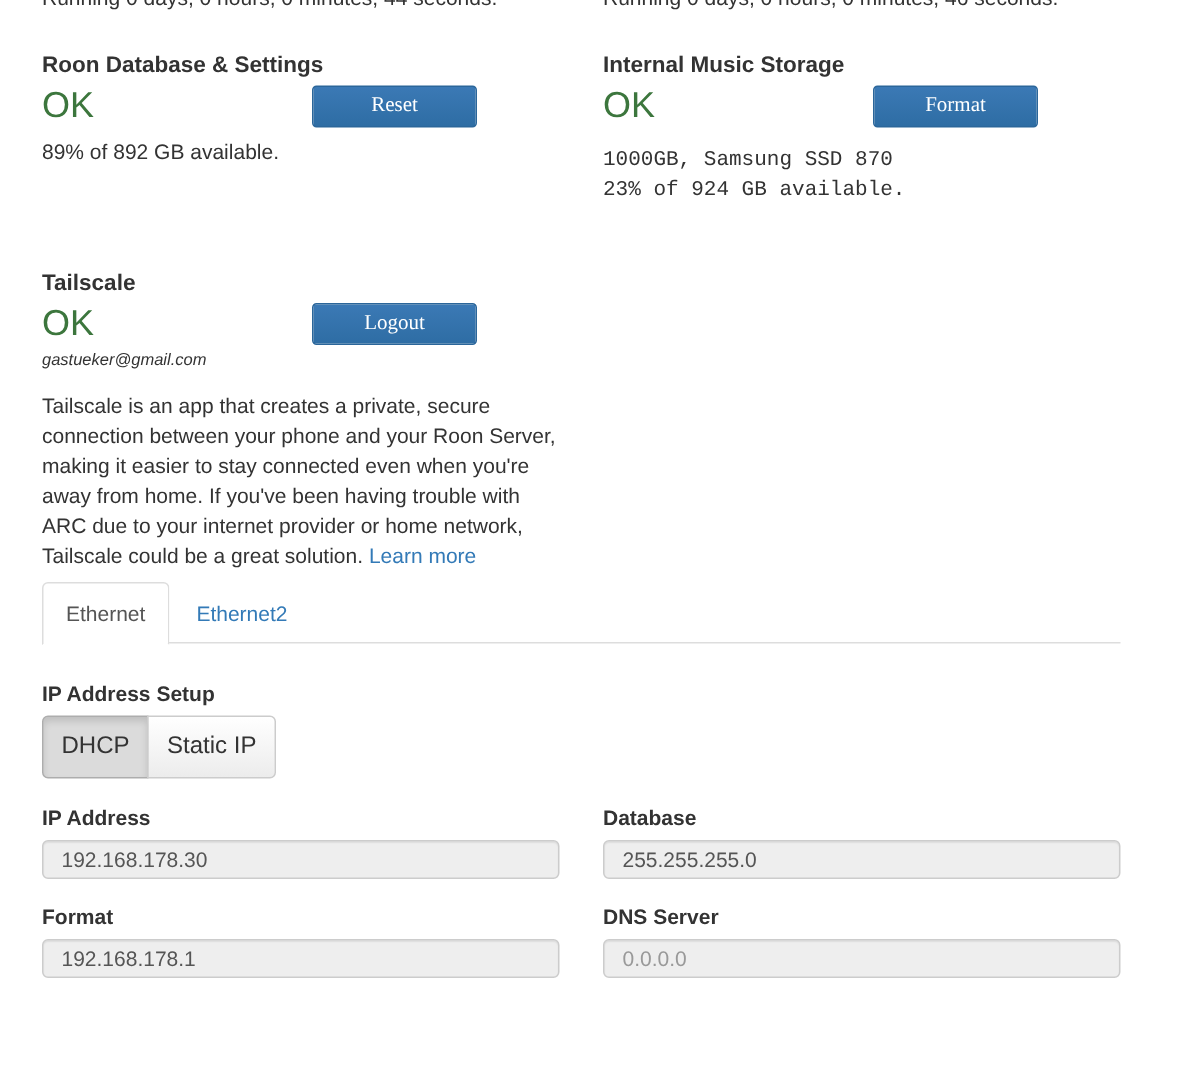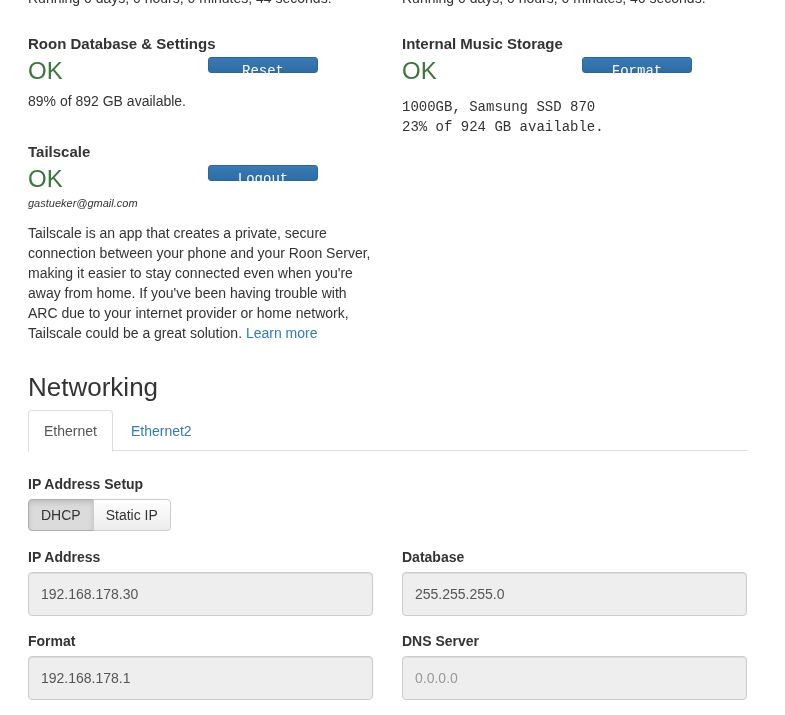--- a/index.html
+++ b/index.html
@@ -19,53 +19,53 @@
   html,body{width:785px;height:715px;overflow:hidden;background:#fff;}
   body{font-family:"Liberation Sans","DejaVu Sans",sans-serif;font-size:14px;color:var(--text-dark);}
   .page{width:719px;margin-left:28px;}
   .two-col{display:grid;grid-template-columns:345px 345px;column-gap:29px;}
   .uptime-row{margin-top:-11px;line-height:18px;color:var(--text-dark);white-space:nowrap;}
   .sections{margin-top:28px;}
   .section-title{font-size:15px;font-weight:bold;line-height:17px;color:var(--text-dark);}
   .status-row{display:flex;justify-content:space-between;align-items:flex-start;margin-top:5px;padding-right:55px;}
   .status-ok{font-size:24px;line-height:28px;color:var(--status-green);}
   .btn-primary{
-    display:inline-block;width:110px;height:16px;line-height:26px;text-align:center;
-    color:#fff;font-size:14px;font-family:Liberation Mono, monospace;
+    display:inline-block;width:110px;height:28px;line-height:26px;text-align:center;
+    color:#fff;font-size:14px;font-family:Liberation Serif, serif;
     background:linear-gradient(to bottom,var(--btn-blue-top) 0%,var(--btn-blue-bottom) 100%);
     border:1px solid var(--btn-blue-border);border-radius:3px;cursor:pointer;
   }
   .detail{margin-top:6px;line-height:20px;}
   .detail-tight{margin-top:12px;line-height:20px;font-family:Liberation Mono, monospace;}
-  .tailscale-block{margin-top:32px;}
+  .tailscale-block{margin-top:69px;}
   .account-email{font-style:italic;font-size:11px;line-height:13px;margin-top:4px;color:var(--text-dark);}
   .ts-desc{margin-top:13px;line-height:20px;}
   .link{color:var(--accent-blue);text-decoration:none;cursor:pointer;text-align:center;}
   .networking-title{margin-top:29px;font-size:26px;font-weight:normal;line-height:30px;color:var(--text-dark);}
   .tabbar{margin-top:8px;display:flex;border-bottom:1px solid var(--tab-border);height:41px;align-items:center;}
   .tab{padding:10px 15px;font-size:14px;line-height:20px;cursor:pointer;margin-bottom:-1px;}
   .tab.active{color:var(--input-text);background:#fff;border:1px solid var(--tab-border);border-bottom-color:#fff;border-radius:4px 4px 0 0;}
   .tab.inactive{color:var(--accent-blue);border:1px solid transparent;margin-left:2px;}
   .form-area{margin-top:25px;}
   .field-label{font-size:14px;font-weight:bold;line-height:17px;color:var(--text-dark);}
   .btn-group{display:inline-flex;margin-top:6px;}
   .btn-toggle{
-    height:32px;padding:4px 12px;font-size:14px;font-family:inherit;color:var(--text-dark);
+    height:42px;padding:4px 12px;font-size:16px;font-family:inherit;color:var(--text-dark);
     border:1px solid var(--input-border);cursor:pointer;line-height:20px;
     background:linear-gradient(to bottom,#ffffff 0%,#ececec 100%);
   }
   .btn-toggle.first{border-radius:4px 0 0 4px;}
   .btn-toggle.last{border-radius:0 4px 4px 0;margin-left:-1px;}
   .btn-toggle.active{
     background:#dbdbdb;border-color:#adadad;
     box-shadow:inset 0 3px 5px rgba(0,0,0,0.125);
   }
   .fields-grid{display:grid;grid-template-columns:345px 345px;column-gap:29px;row-gap:17px;margin-top:18px;}
   .text-input{
-    display:block;width:345px;height:44px;margin-top:6px;padding:6px 12px;
+    display:block;width:345px;height:26px;margin-top:6px;padding:6px 12px;
     font-size:14px;font-family:inherit;color:var(--input-text);
     background:var(--input-bg);border:1px solid var(--input-border);border-radius:4px;
     box-shadow:inset 0 1px 1px rgba(0,0,0,0.075);
   }
   .text-input::placeholder{color:var(--placeholder);opacity:1;}
 </style>
 </head>
 <body>
 
 <div class="page">
@@ -106,21 +106,20 @@
           <button class="btn-primary">Format</button>
         </div>
         <div class="detail-tight">
           <div>1000GB, Samsung SSD 870</div>
           <div>23% of 924 GB available.</div>
         </div>
       </div>
     </div>
   </div>
 
-  <h2 class="networking-title">Networking</h2>
 
   <div class="tabbar">
     <div class="tab active">Ethernet</div>
     <div class="tab inactive">Ethernet2</div>
   </div>
 
   <div class="form-area">
     <div class="field-label">IP Address Setup</div>
     <div class="btn-group">
       <button class="btn-toggle first active">DHCP</button>

